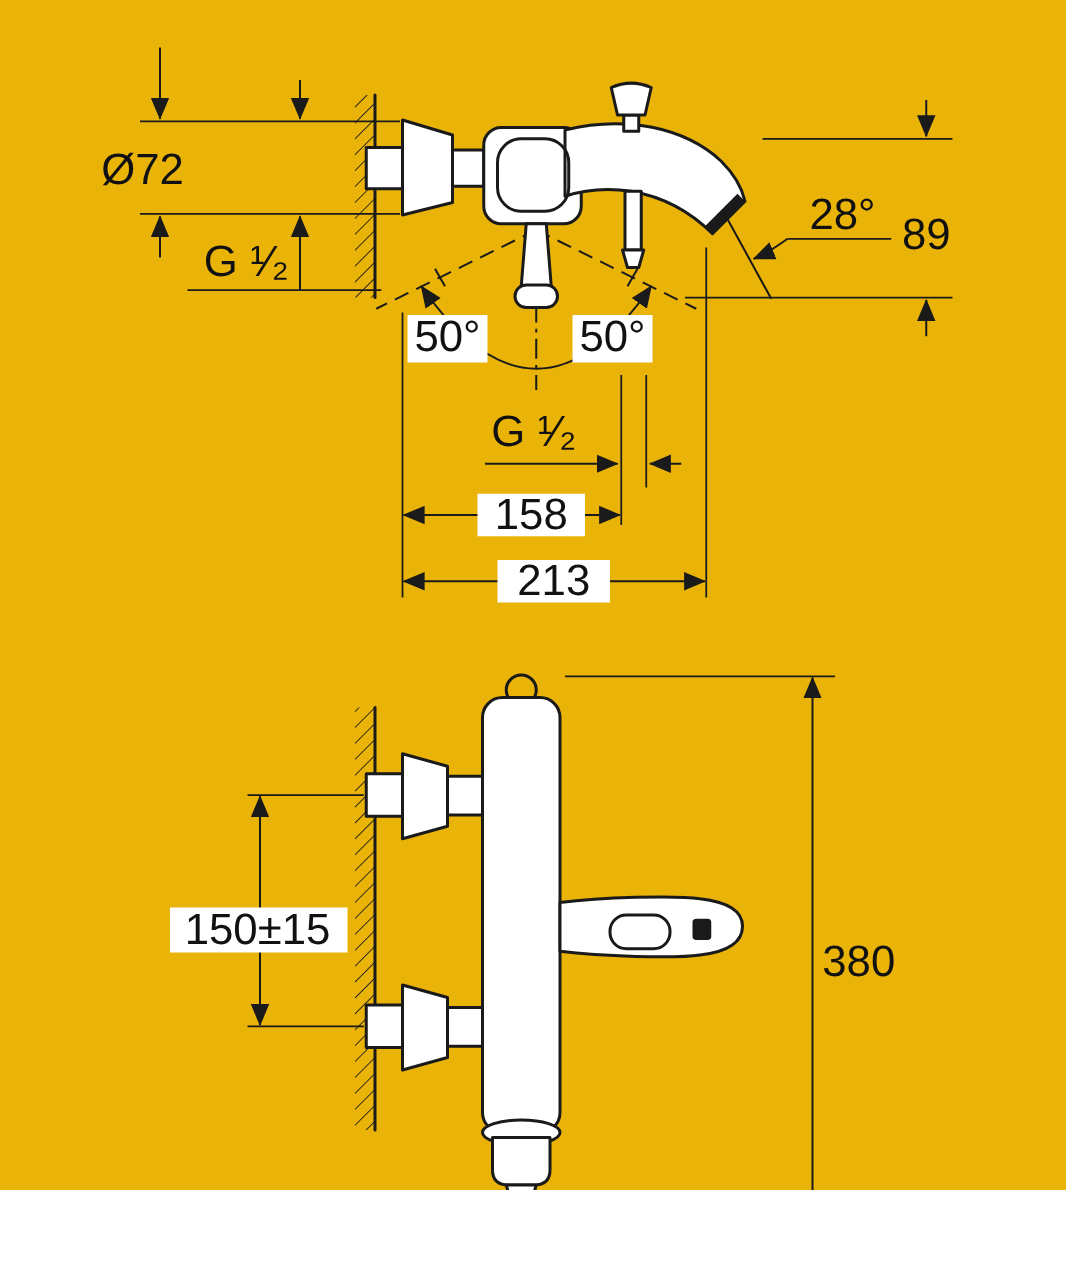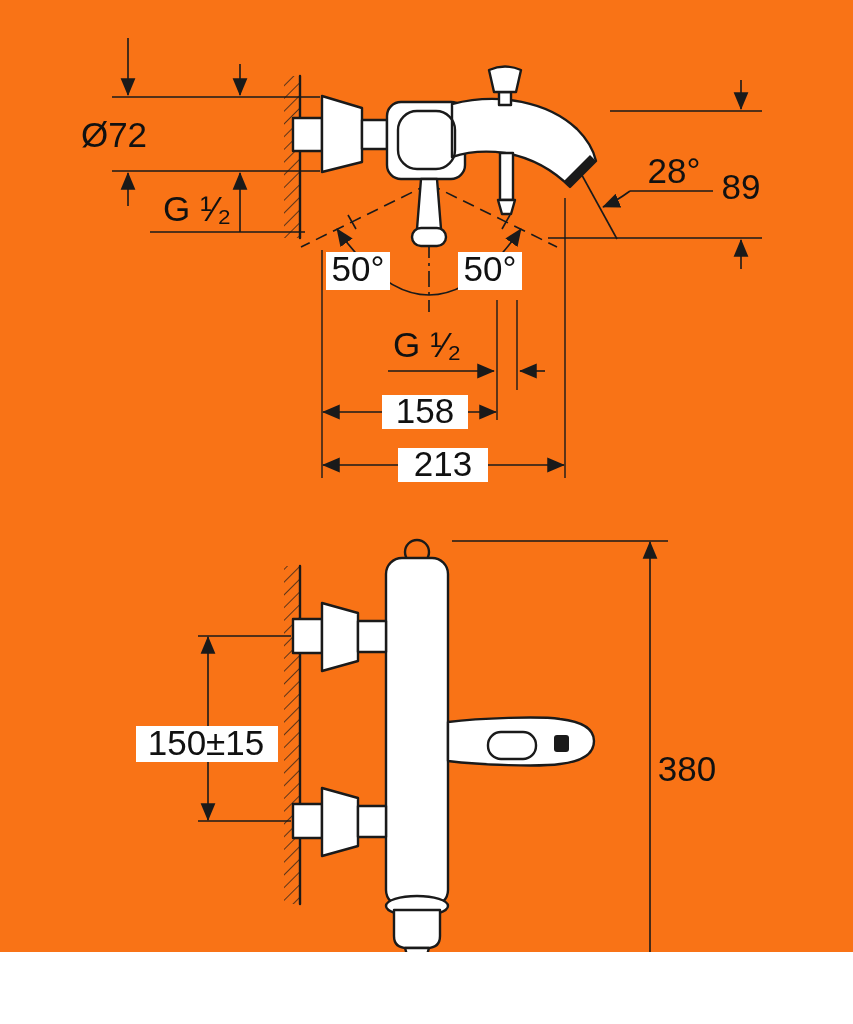--- a/index.html
+++ b/index.html
@@ -1,16 +1,16 @@
 <!DOCTYPE html>
 <html><head>
 <meta charset="utf-8">
 <style>
   html,body{margin:0;padding:0;background:#fff}
-  .canvas{width:853px;height:952px;background:#f97316;overflow:hidden}
+  .canvas{width:853px;height:952px;background:#eab308;overflow:hidden}
   svg{display:block}
   .ol  {fill:none;stroke:#1a1a1a;stroke-width:2.4;stroke-linejoin:round;stroke-linecap:round}
   .olf {fill:#ffffff;stroke:#1a1a1a;stroke-width:2.4;stroke-linejoin:round}
   .dl  {fill:none;stroke:#1a1a1a;stroke-width:1.6}
   .thin{fill:none;stroke:#1a1a1a;stroke-width:1.4}
   .dash{stroke-dasharray:12 7}
   .cdash{stroke-dasharray:16 5 3 5}
   .mask{fill:#ffffff;stroke:none}
   .lbl{font-family:"Liberation Sans","DejaVu Sans",sans-serif;font-size:35px;fill:#111}
 </style>

